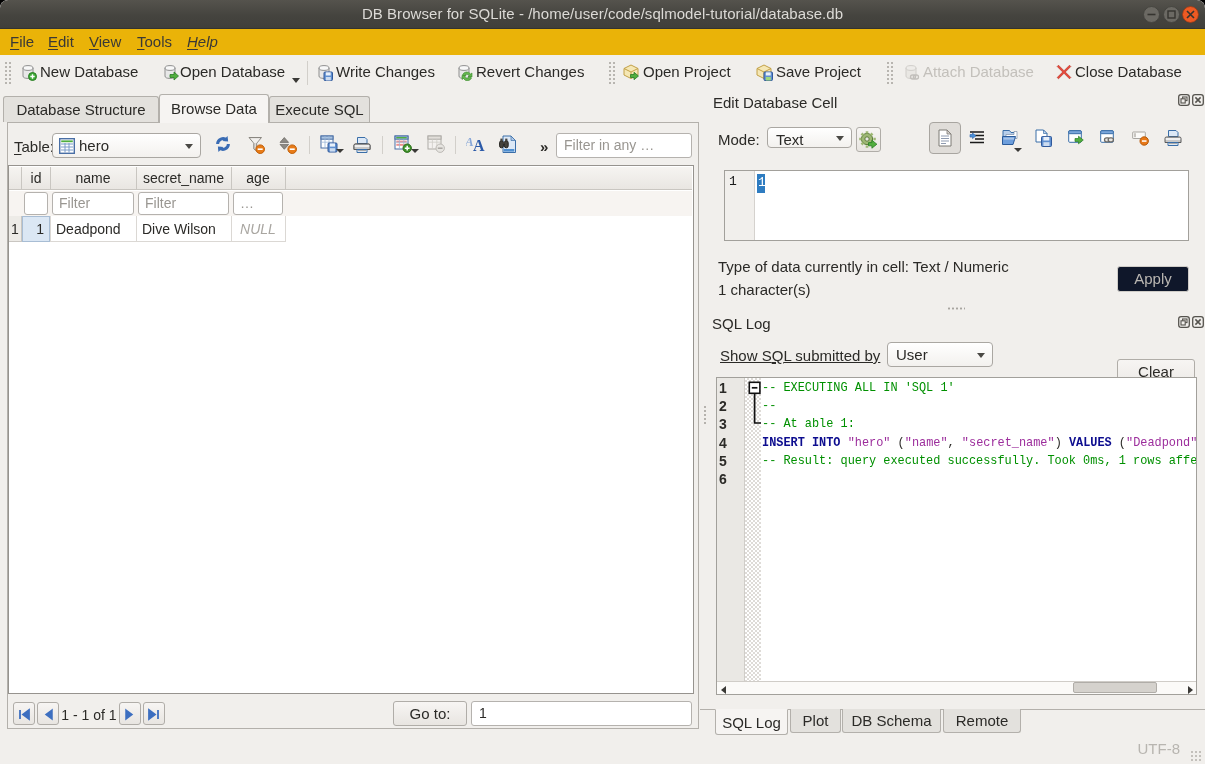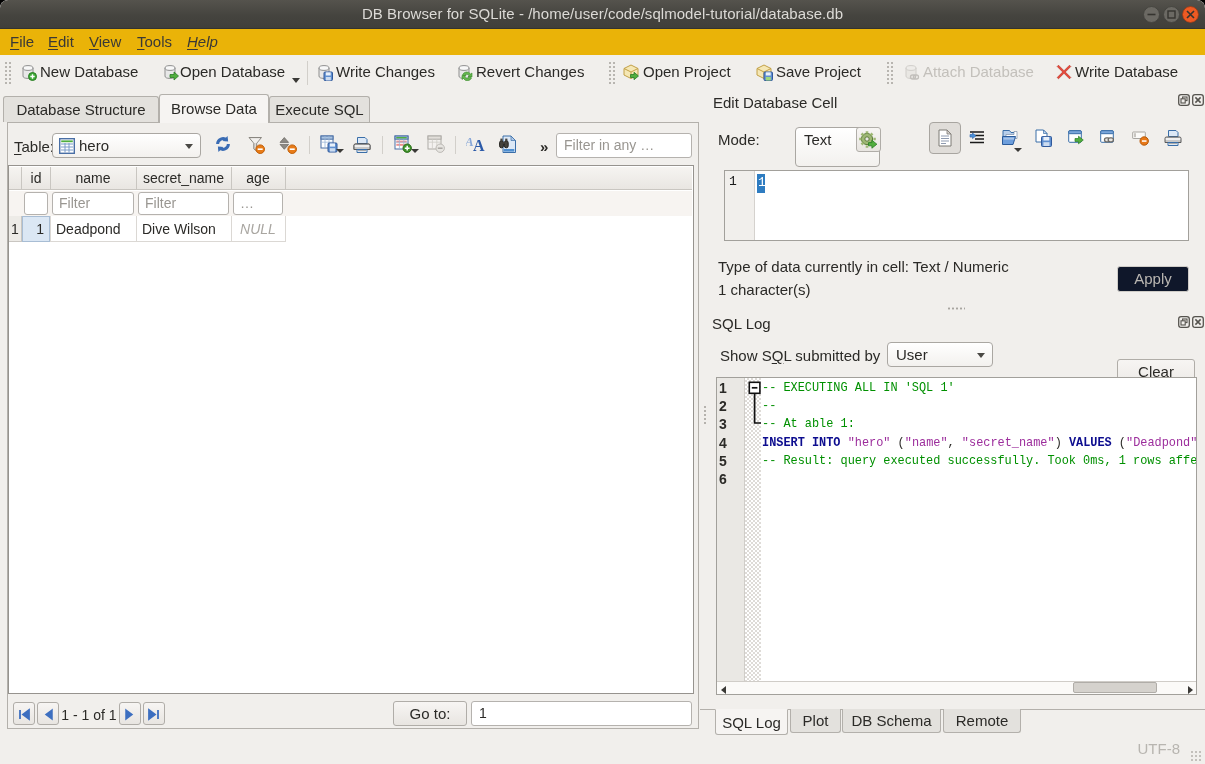--- a/index.html
+++ b/index.html
@@ -135,21 +135,21 @@
       <path d="M3 4 v8 a5 2.4 0 0 0 10 0 v-8" fill="#e0deda" stroke="#a8a5a0"></path>
       <ellipse cx="8" cy="4" rx="5" ry="2.4" fill="#eceae6" stroke="#a8a5a0"></ellipse>
       <rect x="7.5" y="11" width="5" height="4" rx="2" fill="none" stroke="#8a8781" stroke-width="1.3"></rect>
       <rect x="10.5" y="11" width="5" height="4" rx="2" fill="none" stroke="#8a8781" stroke-width="1.3"></rect>
     </svg>
     <div class="tblabel dis" style="left:923px;">Attach Database</div>
 
     <svg class="abs" style="left:1056px; top:64px;" width="16" height="16" viewBox="0 0 16 16">
       <path d="M2.5 1.2 L8 6.7 L13.5 1.2 L14.8 2.5 L9.3 8 L14.8 13.5 L13.5 14.8 L8 9.3 L2.5 14.8 L1.2 13.5 L6.7 8 L1.2 2.5 Z" fill="#e8483a" stroke="#b02a20" stroke-width="0.6"></path>
     </svg>
-    <div class="tblabel" style="left:1075px;">Write Database</div>
+    <div class="tblabel" style="left:1075px;">Close Database</div>
   </div>
 
   <div class="tab" style="left:3px; top:96px; width:156px; height:26px; line-height:26px;">Database Structure</div>
   <div class="tab active" style="left:159px; top:94px; width:110px; height:29px; line-height:28px; z-index:3;">Browse Data</div>
   <div class="tab" style="left:269px; top:96px; width:101px; height:36px; line-height:26px;">Execute SQL</div>
 
   <div id="leftpane"></div>
 
   <div class="abs" style="left:14px; top:138px; font-size:15px;"><span class="mn">T</span>able:</div>
   <div class="combo" style="left:52px; top:133px; width:149px; height:25px;">
@@ -298,21 +298,21 @@
     <rect x="0.7" y="0.7" width="10.6" height="10.6" rx="2.4" fill="none" stroke="#55534e" stroke-width="1.3"></rect>
     <rect x="4.6" y="3" width="4.4" height="3.6" fill="none" stroke="#55534e" stroke-width="1.1"></rect>
     <rect x="3" y="4.8" width="4.2" height="4.2" fill="#f1efec" stroke="#55534e" stroke-width="1.1"></rect>
   </svg>
   <svg class="abs" style="left:1192px; top:94px;" width="12" height="12" viewBox="0 0 12 12">
     <rect x="0.7" y="0.7" width="10.6" height="10.6" rx="2.4" fill="none" stroke="#55534e" stroke-width="1.3"></rect>
     <path d="M3.4 3.4 L8.6 8.6 M8.6 3.4 L3.4 8.6" stroke="#55534e" stroke-width="1.5"></path>
   </svg>
 
   <div class="abs" style="left:718px; top:131px; font-size:15px;">Mode:</div>
-  <div class="combo" style="left:767px; top:127px; width:85px; height:40px;margin-left:28px;">
+  <div class="combo" style="left:767px; top:127px; width:85px; height:21px;">
     <span class="abs" style="left:8px; top:3px;">Text</span>
       <span class="arrow"></span>
   </div>
   <div class="btn" style="left:856px; top:127px; width:25px; height:25px;">
     <svg width="21" height="20" viewBox="0 0 21 20" style="margin-top:2px;">
       <circle cx="9" cy="9" r="5.6" fill="#9eb874" stroke="#5e7c3c"></circle>
       <g stroke="#9eb874" stroke-width="2.6">
           <path d="M9 1.2 v2.4 M9 15.4 v2.4 M1.2 9 h2.4 M15.4 9 h2.4 M3.5 3.5 l1.7 1.7 M14.5 14.5 l-1.7 -1.7 M14.5 3.5 l-1.7 1.7 M3.5 14.5 l1.7 -1.7"></path>
         </g>
       <circle cx="9" cy="9" r="2.2" fill="#e8e6e2" stroke="#5e7c3c"></circle>
@@ -389,21 +389,21 @@
   <svg class="abs" style="left:1178px; top:316px;" width="12" height="12" viewBox="0 0 12 12">
     <rect x="0.7" y="0.7" width="10.6" height="10.6" rx="2.4" fill="none" stroke="#55534e" stroke-width="1.3"></rect>
     <rect x="4.6" y="3" width="4.4" height="3.6" fill="none" stroke="#55534e" stroke-width="1.1"></rect>
     <rect x="3" y="4.8" width="4.2" height="4.2" fill="#f1efec" stroke="#55534e" stroke-width="1.1"></rect>
   </svg>
   <svg class="abs" style="left:1192px; top:316px;" width="12" height="12" viewBox="0 0 12 12">
     <rect x="0.7" y="0.7" width="10.6" height="10.6" rx="2.4" fill="none" stroke="#55534e" stroke-width="1.3"></rect>
     <path d="M3.4 3.4 L8.6 8.6 M8.6 3.4 L3.4 8.6" stroke="#55534e" stroke-width="1.5"></path>
   </svg>
 
-  <div class="abs" style="left:720px; top:347px; font-size:15px;">Show S<span class="mn">Q</span>L submitted by</div>
+  <div class="abs" style="left:720px; top:347px; font-size:15px;text-decoration:underline;">Show S<span class="mn">Q</span>L submitted by</div>
   <div class="combo" style="left:887px; top:342px; width:106px; height:25px;">
     <span class="abs" style="left:8px; top:3px;">User</span>
       <span class="arrow"></span>
   </div>
   <div class="btn" style="left:1117px; top:359px; width:78px; height:36px; line-height:24px;"><span class="mn">C</span>lear</div>
 
   <div class="abs" style="left:716px; top:377px; width:481px; height:318px; background:#fff; border:1px solid #a2a09b;"></div>
   <div class="abs" style="left:717px; top:378px; width:28px; height:303px; background:#eae8e4; border-right:1px solid #d0cdc8;"></div>
   <div class="abs" style="left:745px; top:378px; width:16px; height:303px; background-image:linear-gradient(45deg, #dedbd7 25%, transparent 25%, transparent 75%, #dedbd7 75%), linear-gradient(45deg, #dedbd7 25%, transparent 25%, transparent 75%, #dedbd7 75%); background-size:4px 4px; background-position:0 0, 2px 2px; background-color:#fff;"></div>
   <div id="lognums" class="abs" style="left:719px; top:379px; width:24px; font-size:14px; font-weight:bold; color:#2b2a27; line-height:18.2px;">1<br>2<br>3<br>4<br>5<br>6</div>

